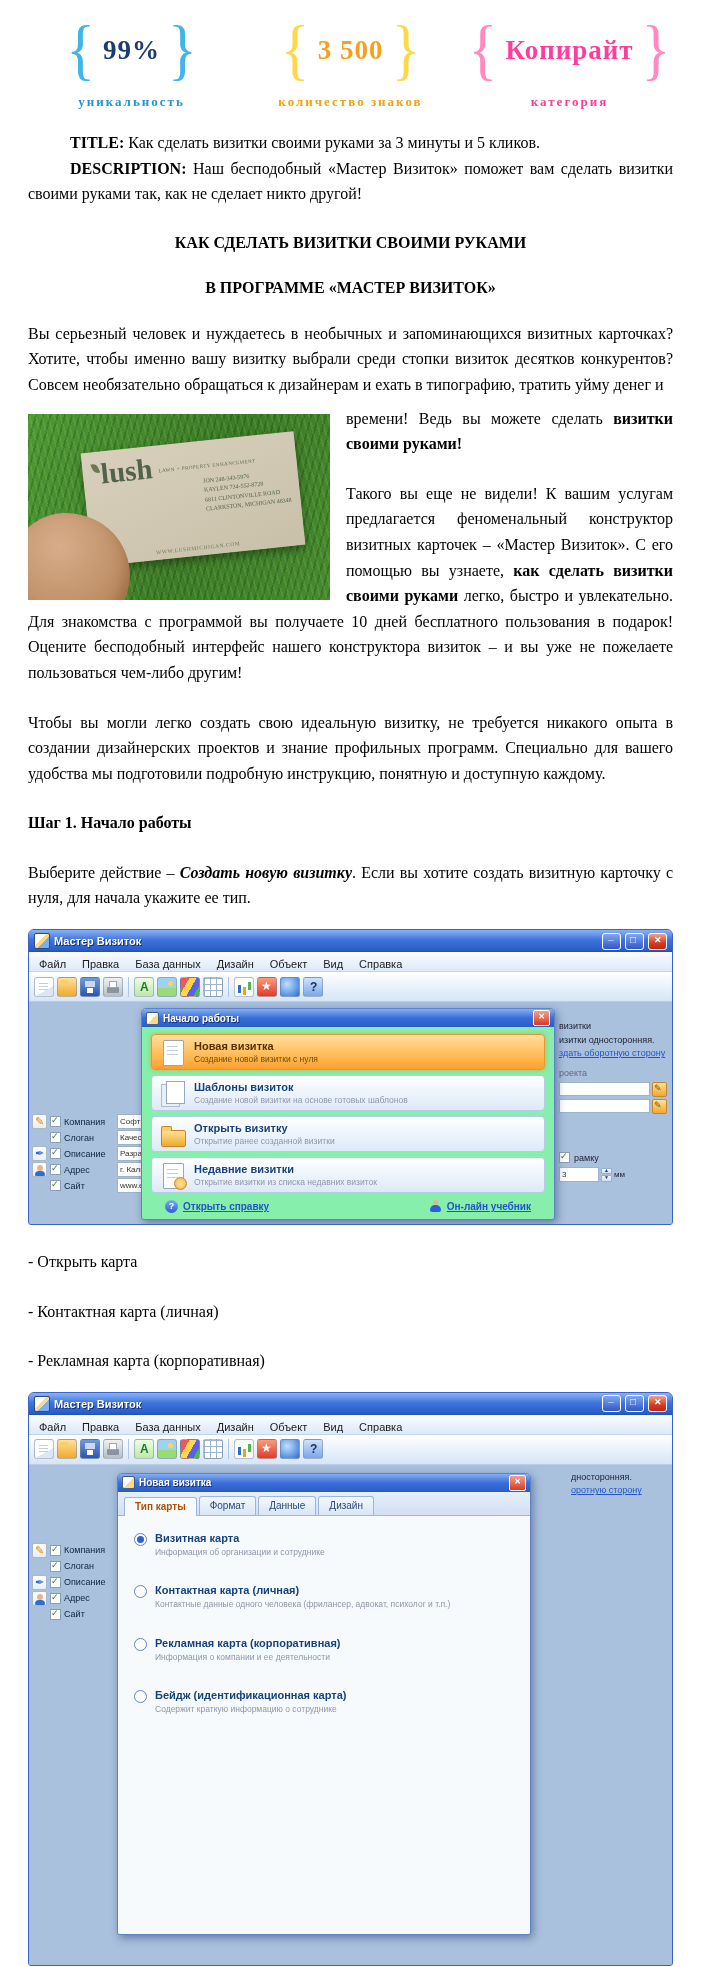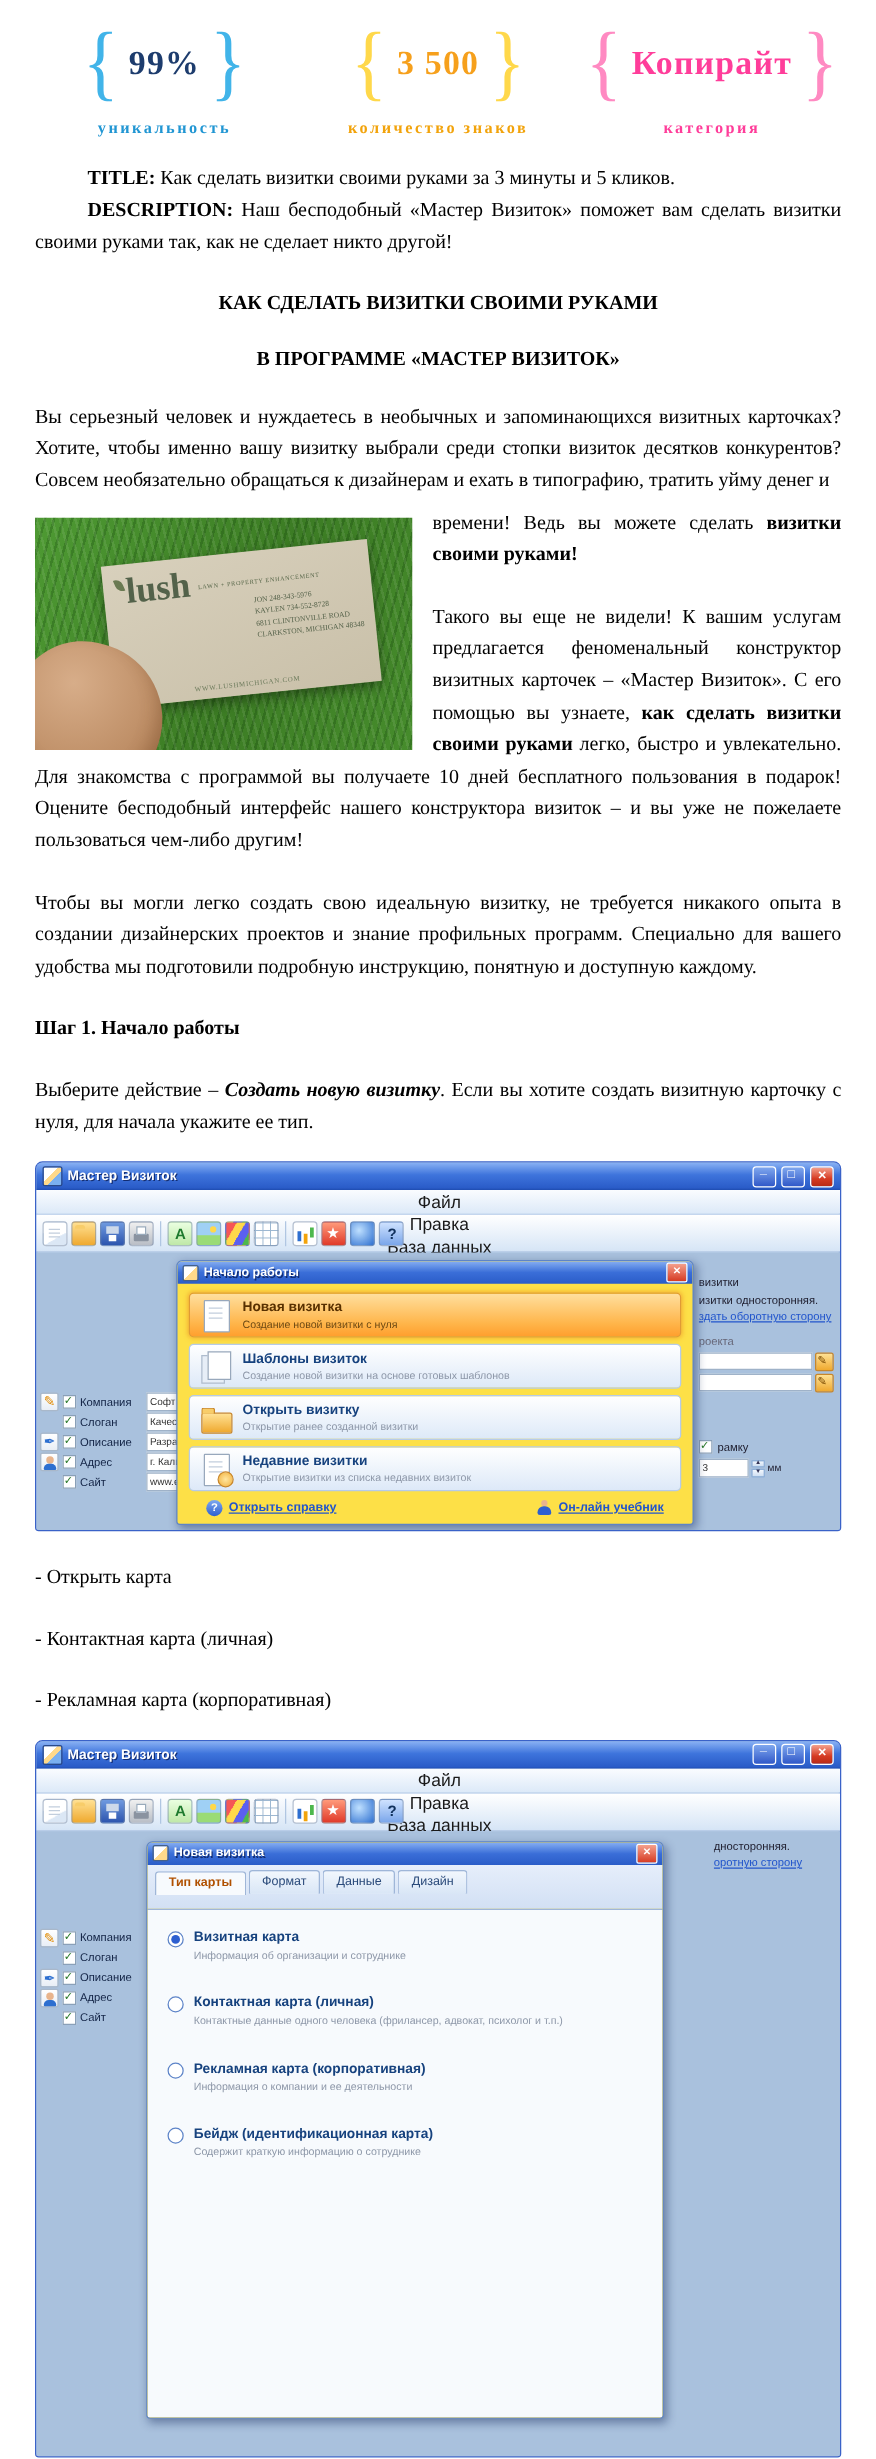--- a/index.html
+++ b/index.html
@@ -60,21 +60,21 @@
   .title-text{flex:1;color:#fff;font-size:11px;font-weight:bold;
     text-shadow:1px 1px 0 rgba(10,30,90,.8);white-space:nowrap;}
   .wbtn{width:19px;height:17px;border-radius:3px;border:1px solid #fff;color:#fff;
     font-weight:bold;text-align:center;box-sizing:border-box;position:relative;}
   .wbtn.min,.wbtn.max{background:linear-gradient(#7fa7ee,#3058c8);}
   .wbtn.close{background:linear-gradient(#f4a08c,#d63a22 60%,#b82a16);}
   .wbtn.min::before{content:"_";position:absolute;left:5px;top:-4px;font-size:10px;}
   .wbtn.max::before{content:"□";position:absolute;left:4px;top:0;font-size:10px;}
   .wbtn.close::before{content:"✕";position:absolute;left:5px;top:1px;font-size:9px;}
   .menubar{height:19px;background:linear-gradient(#fafcff,#dce9f8);border-bottom:1px solid #c4d6ee;
-    display:flex;align-items:center;font-size:14px;color:#1a1a1a;padding-left:2px;flex-direction:column;}
+    display:flex;align-items:flex-end;font-size:11px;color:#1a1a1a;padding-left:2px;}
   .menu-item{padding:1px 8px;}
   .toolbar{height:29px;background:linear-gradient(#fff,#d6e5f6);border-bottom:1px solid #b9cde8;
     display:flex;align-items:center;gap:3px;padding:0 5px;}
   .ticon{width:20px;height:20px;border-radius:3px;border:1px solid rgba(120,140,170,.55);
     position:relative;box-sizing:border-box;}
   .tsep{width:1px;height:20px;background:#b0c6e2;margin:0 2px;}
   .ti-doc{background:linear-gradient(150deg,#fff 65%,#dbe7f5 65%);}
   .ti-doc::before{content:"";position:absolute;left:4px;top:5px;width:9px;height:1px;background:#c2cedd;
     box-shadow:0 3px 0 #c2cedd,0 6px 0 #c2cedd;}
   .ti-folder{background:linear-gradient(#ffe194,#efa92f);}
@@ -155,21 +155,21 @@
   .spin-val{width:34px;height:13px;background:#fff;border:1px solid #9fb2c8;font-size:8px;
     line-height:13px;padding:0 2px;color:#333;}
   .spin-btns{width:11px;height:14px;display:flex;flex-direction:column;gap:1px;}
   .spin-btns i{flex:1;background:linear-gradient(#f2f7fd,#cfdff2);border:1px solid #8fb0d8;
     border-radius:1px;position:relative;font-style:normal;}
   .spin-btns .up::before{content:"▲";position:absolute;left:2px;top:-2px;font-size:5px;color:#335;}
   .spin-btns .down::before{content:"▼";position:absolute;left:2px;top:-2px;font-size:5px;color:#335;}
   .spin-unit{font-size:8px;}
 
   
-  .dlg{position:absolute;background:#fde047;border:1px solid #5d84c8;border-radius:5px 5px 3px 3px;
+  .dlg{position:absolute;background:#86efac;border:1px solid #5d84c8;border-radius:5px 5px 3px 3px;
     box-shadow:2px 3px 8px rgba(20,40,90,.45);overflow:hidden;box-sizing:border-box;}
   .dlg1{left:112px;top:6px;width:414px;height:212px;}
   .dlg2{left:88px;top:8px;width:414px;height:462px;display:flex;flex-direction:column;}
   .dlg-titlebar{height:18px;background:linear-gradient(#86aef2,#3a6ed8 50%,#2a5cc8);
     display:flex;align-items:center;gap:4px;padding:0 4px;}
   .dlg-ico{width:11px;height:11px;border-radius:2px;border:1px solid #44608a;
     background:linear-gradient(135deg,#fff 50%,#ffd98a 50%);}
   .dlg-title{flex:1;color:#fff;font-size:10px;font-weight:bold;text-shadow:1px 1px 0 rgba(10,30,90,.8);}
   .dlg-close{width:15px;height:14px;border-radius:2px;border:1px solid #fff;
     background:linear-gradient(#f4a08c,#d63a22);color:#fff;font-size:8px;line-height:12px;
@@ -202,21 +202,21 @@
   .dlg1-foot{display:flex;justify-content:space-between;align-items:center;padding:2px 14px 0;}
   .flink{display:flex;align-items:center;gap:5px;font-size:10px;font-weight:bold;color:#2255cc;}
   .flink .lbl{text-decoration:underline;}
   .fico-help{width:13px;height:13px;border-radius:50%;background:linear-gradient(#7fa9f0,#2d5fd0);
     color:#fff;font-size:9px;font-weight:bold;text-align:center;line-height:13px;}
   .fico-person{width:13px;height:13px;position:relative;}
   .fico-person::before{content:"";position:absolute;left:4px;top:0;width:5px;height:5px;border-radius:50%;background:#e8b48c;}
   .fico-person::after{content:"";position:absolute;left:1px;top:5px;width:11px;height:7px;
     border-radius:5px 5px 2px 2px;background:#2d5fd0;}
 
-  .tabs{display:flex;gap:2px;background:linear-gradient(#e6eefb,#d2e0f4);padding:4px 6px 12px;
+  .tabs{display:flex;gap:2px;background:linear-gradient(#e6eefb,#d2e0f4);padding:4px 6px 0;
     border-bottom:1px solid #9fb6d8;}
   .tab{font-size:10px;padding:3px 10px 4px;border:1px solid #9fb6d8;border-bottom:none;
     border-radius:3px 3px 0 0;background:linear-gradient(#f2f7fd,#d9e6f6);color:#2a4a7a;}
   .tab.active{background:#f7fafd;font-weight:bold;color:#b05000;position:relative;top:1px;}
   .dlg2-body{flex:1;background:#f7fafd;padding:16px 16px 8px;display:flex;flex-direction:column;}
   .opt2{display:flex;gap:8px;margin-bottom:26px;}
   .radio2{width:11px;height:11px;flex:0 0 11px;border-radius:50%;border:1px solid #5d84c8;
     background:#fff;margin-top:1px;position:relative;}
   .radio2.sel::before{content:"";position:absolute;inset:2px;border-radius:50%;background:#2d5fd0;}
   .opt2-title{font-size:11px;font-weight:bold;color:#16427e;}

